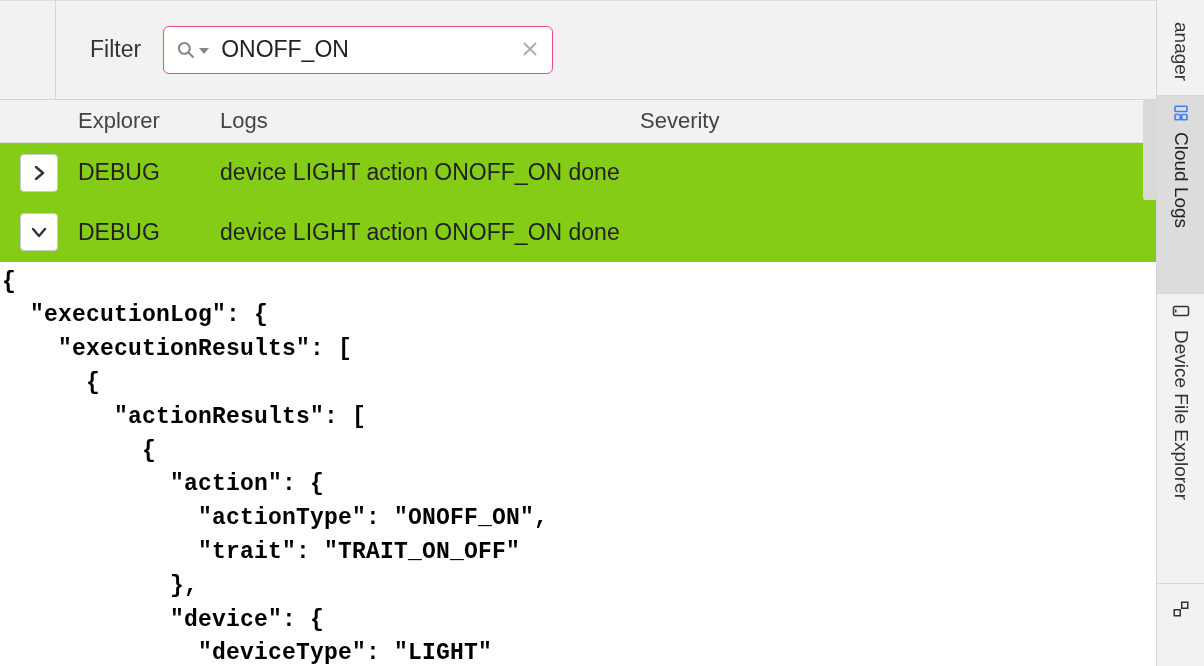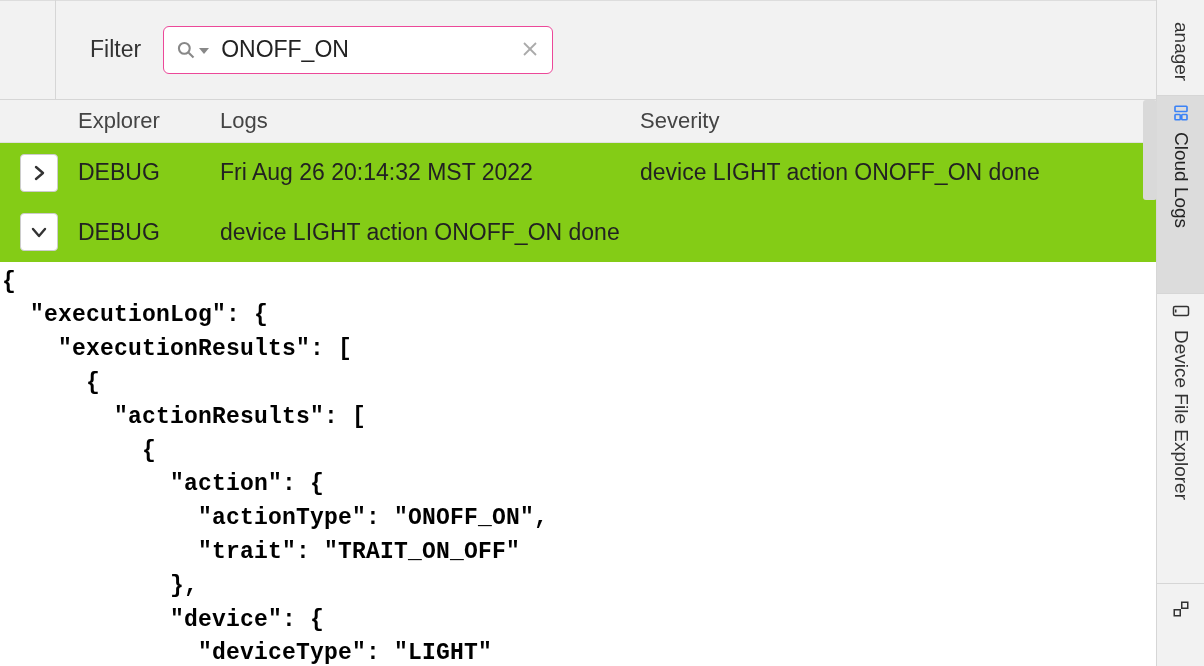--- a/index.html
+++ b/index.html
@@ -235,21 +235,20 @@
 
     <div class="log-row">
       <div class="col-toggle">
         <div class="toggle-btn">
           <svg viewBox="0 0 16 16" fill="none" stroke="currentColor" stroke-width="2.4" stroke-linecap="round" stroke-linejoin="round">
             <polyline points="5,2 12,8 5,14"></polyline>
           </svg>
         </div>
       </div>
       <div class="col-sev">DEBUG</div>
-      <div class="col-date">Fri Aug 26 20:14:32 MST 2022</div>
       <div class="col-sum">device LIGHT action ONOFF_ON done</div>
     </div>
 
     <div class="log-row">
       <div class="col-toggle">
         <div class="toggle-btn">
           <svg viewBox="0 0 16 16" fill="none" stroke="currentColor" stroke-width="2.4" stroke-linecap="round" stroke-linejoin="round">
             <polyline points="2,5 8,12 14,5"></polyline>
           </svg>
         </div>

